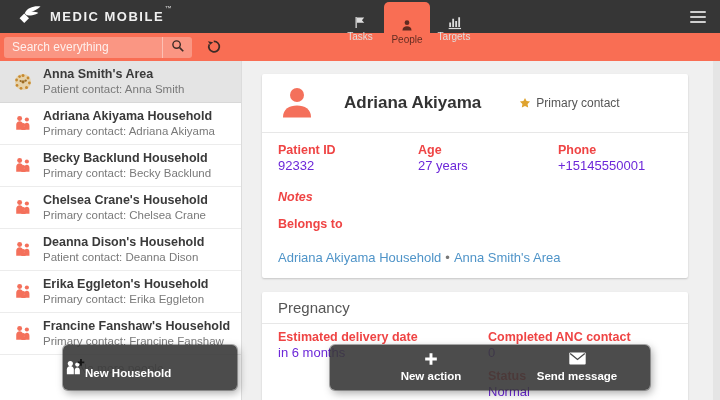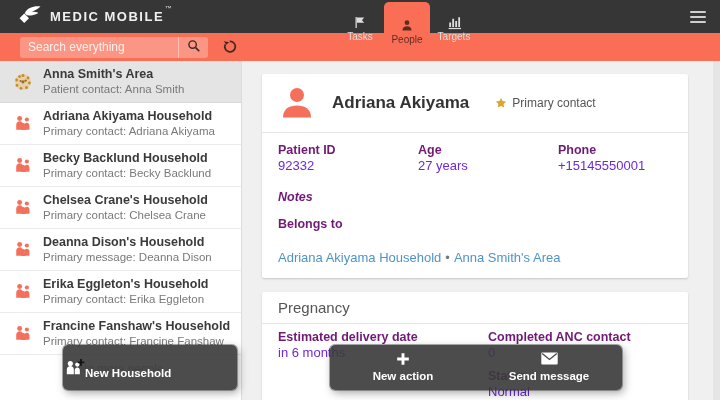--- a/index.html
+++ b/index.html
@@ -16,21 +16,21 @@
   .tabs{position:absolute;left:338px;top:0;height:33px;display:flex;align-items:flex-start;}
   .tab{width:44px;height:33px;box-sizing:border-box;padding-top:15px;text-align:center;
        color:#dedede;font-size:10px;cursor:pointer;}
   .tab .tab-icon{display:block;height:15px;line-height:15px;}
   .tab .tab-label{display:block;margin-top:1px;}
   .tab.active{background:#f96e54;border-radius:5px 5px 0 0;margin-top:2px;height:31px;
        padding-top:16px;color:rgba(0,0,0,0.62);width:46px;margin-left:2px;margin-right:2px;}
   .hamburger{position:absolute;right:14px;top:11px;width:16px;cursor:pointer;}
   .hamburger i{display:block;height:2.4px;background:#cfcfcf;margin-bottom:2.4px;border-radius:1px;}
   
-  .searchbar{height:28px;background:#f96e54;display:flex;align-items:center;padding-left:20px;}
+  .searchbar{height:28px;background:#f96e54;display:flex;align-items:center;padding-left:4px;}
   .search-input{width:142px;height:21px;border:none;outline:none;border-radius:3px 0 0 3px;
     background:rgba(255,255,255,0.28);color:#fff;font-size:12px;padding:0 8px;
     font-family:"Liberation Sans",sans-serif;}
   .search-input::placeholder{color:rgba(255,255,255,0.85);}
   .search-btn{width:30px;height:21px;border:none;border-left:1px solid rgba(255,255,255,0.4);
     background:rgba(255,255,255,0.28);border-radius:0 3px 3px 0;display:flex;
     align-items:center;justify-content:center;cursor:pointer;padding:0;}
   .refresh-btn{margin-left:15px;background:none;border:none;padding:0;cursor:pointer;height:16px;}
   
   .main{display:flex;height:339px;position:relative;}
@@ -42,28 +42,28 @@
   .side-text{min-width:0;}
   .side-title{font-size:12.5px;font-weight:bold;color:#3a3a3a;line-height:15px;white-space:nowrap;}
   .side-sub{font-size:11.5px;color:#797979;line-height:14px;white-space:nowrap;}
   .no-more{position:absolute;left:0;top:301px;width:242px;text-align:center;
     color:#8f8f8f;font-size:12px;}
   
   .content{flex:1;background:#f0f0f0;padding:13px 32px 0 20px;position:relative;box-sizing:border-box;}
   .scroll-track{position:absolute;right:0;top:0;bottom:0;width:7px;background:#e5e5e5;}
   .card{background:#fff;border-radius:2px;box-shadow:0 1px 2px rgba(0,0,0,0.18);}
   
-  .person-header{display:flex;align-items:center;padding:10px 16px;}
+  .person-header{display:flex;align-items:center;padding:10px 16px;gap:12px;}
   .avatar{width:38px;height:38px;flex:none;}
   .person-name{font-size:17px;font-weight:bold;color:#333;margin-left:16px;}
   .badge{display:flex;align-items:center;margin-left:26px;font-size:12px;color:#555;}
   .badge svg{margin-right:5px;}
   .fields{border-top:1px solid #e7e7e7;padding:10px 16px 12px;}
   .field-row{display:grid;grid-template-columns:140px 140px 1fr;}
-  .f-label{font-size:12.5px;font-weight:bold;color:#701a75;line-height:15px;}
+  .f-label{font-size:12.5px;font-weight:bold;color:#ef4444;line-height:15px;}
   .f-value{font-size:13px;color:#6d28d9;line-height:16px;}
   .notes{margin-top:16px;font-style:italic;}
   .belongs{margin-top:12px;}
   .belongs-links{margin-top:18px;font-size:13px;line-height:16px;}
   .link{color:#4f94c8;text-decoration:none;cursor:pointer;}
   .dot-sep{color:#777;margin:0 4px;}
   
   .card.pregnancy{margin-top:14px;}
   .section-header{padding:6px 16px;font-size:15px;color:#555;border-bottom:1px solid #e7e7e7;line-height:19px;}
   .preg-body{padding:6px 16px 2px;display:grid;grid-template-columns:210px 1fr;}
@@ -72,21 +72,21 @@
   .card.tasks{margin-top:12px;height:40px;box-sizing:border-box;padding:8px 16px;
     display:flex;justify-content:space-between;align-items:flex-start;}
   
   .overlay{position:absolute;background:rgba(56,56,56,0.9);border-radius:5px;
     box-shadow:0 0 0 1px rgba(30,30,30,0.35), 2px 3px 8px rgba(0,0,0,0.35);
     display:flex;color:#fff;z-index:5;}
   .new-household{left:63px;top:284px;width:174px;height:45px;flex-direction:row;
     align-items:center;justify-content:flex-start;cursor:pointer;padding-top:3px;box-sizing:border-box;}
   .overlay-label{font-size:11.5px;font-weight:bold;line-height:13px;}
   .new-household .overlay-label{margin-top:9px;}
-  .actionbar{left:330px;top:284px;width:292px;height:45px;align-items:stretch;}
+  .actionbar{left:330px;top:284px;width:292px;height:45px;align-items:stretch;padding-left:28px;}
   .action{flex:1;display:flex;flex-direction:column;align-items:center;justify-content:flex-start;
     padding-top:5px;cursor:pointer;}
   .action .overlay-label{margin-top:3px;}
   .action-icon{height:17px;display:flex;align-items:center;}
 </style>
 </head>
 <body>
 
 <div class="topbar">
   <div class="brand">
@@ -259,21 +259,21 @@
               <path d="M3.4 16.5 v-5.2 c0-2.1 1.6-3.6 3.6-3.6 s3.6 1.5 3.6 3.6 v5.2z"></path>
           <circle cx="14.6" cy="5.8" r="2.2"></circle>
               <path d="M11.9 16.5 v-4.2 c0-1.8 1.2-3 2.7-3 s2.7 1.2 2.7 3 v4.2z"></path>
           <circle cx="11" cy="11.3" r="1.8"></circle>
               <path d="M8.8 16.8 v-1.9 c0-1.2 1-2.2 2.2-2.2 s2.2 1 2.2 2.2 v1.9z"></path>
         </g>
           </svg>
       </span>
       <span class="side-text">
         <span class="side-title" style="display:block">Deanna Dison's Household</span>
-        <span class="side-sub" style="display:block">Primary message: Deanna Dison</span>
+        <span class="side-sub" style="display:block">Patient contact: Deanna Dison</span>
       </span>
     </div>
 
     <div class="side-item">
       <span class="side-icon">
         <svg width="19" height="19" viewBox="0 0 20 20">
             <g fill="#f4705b">
           <circle cx="7" cy="4.8" r="2.6"></circle>
               <path d="M3.4 16.5 v-5.2 c0-2.1 1.6-3.6 3.6-3.6 s3.6 1.5 3.6 3.6 v5.2z"></path>
           <circle cx="14.6" cy="5.8" r="2.2"></circle>

